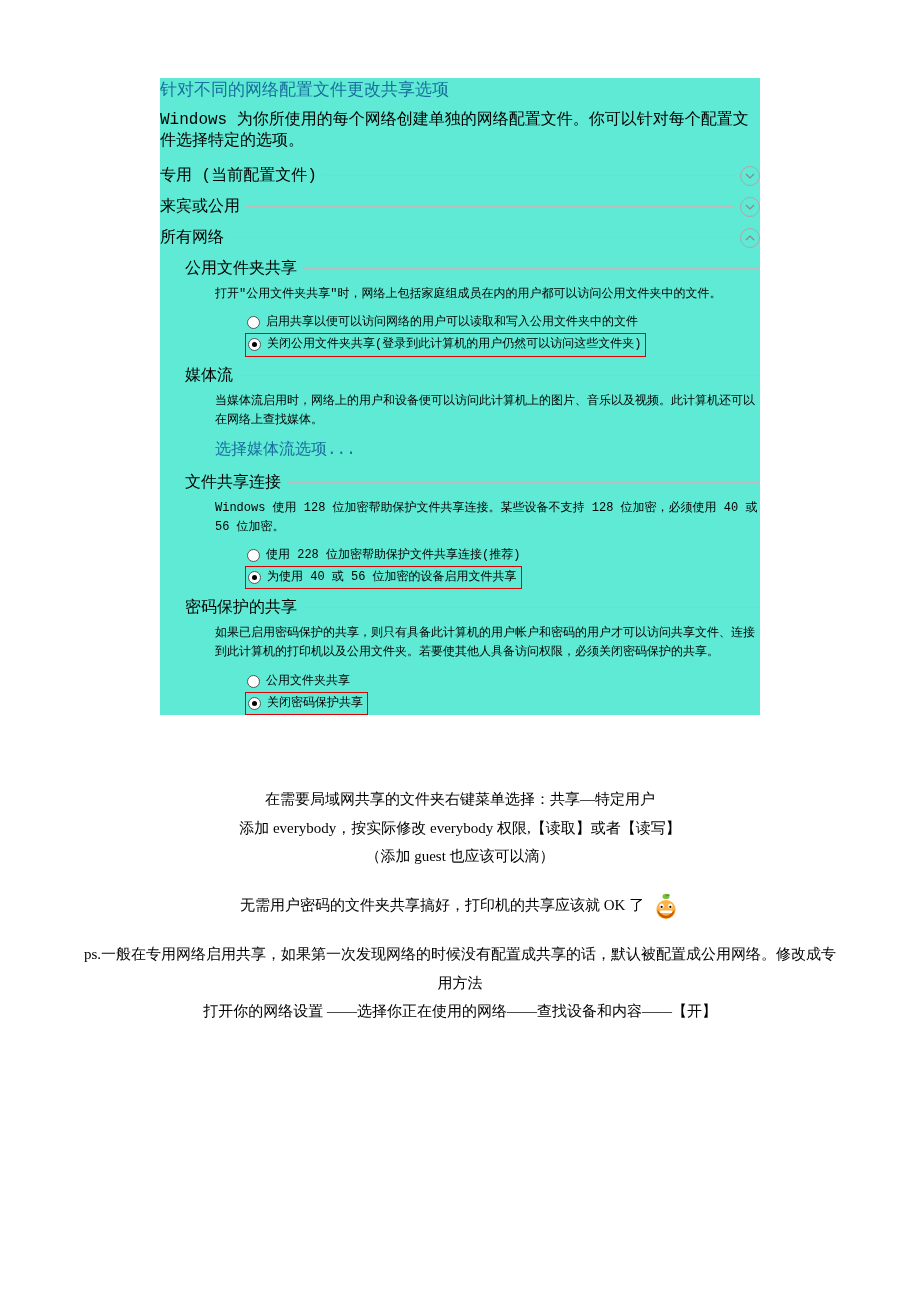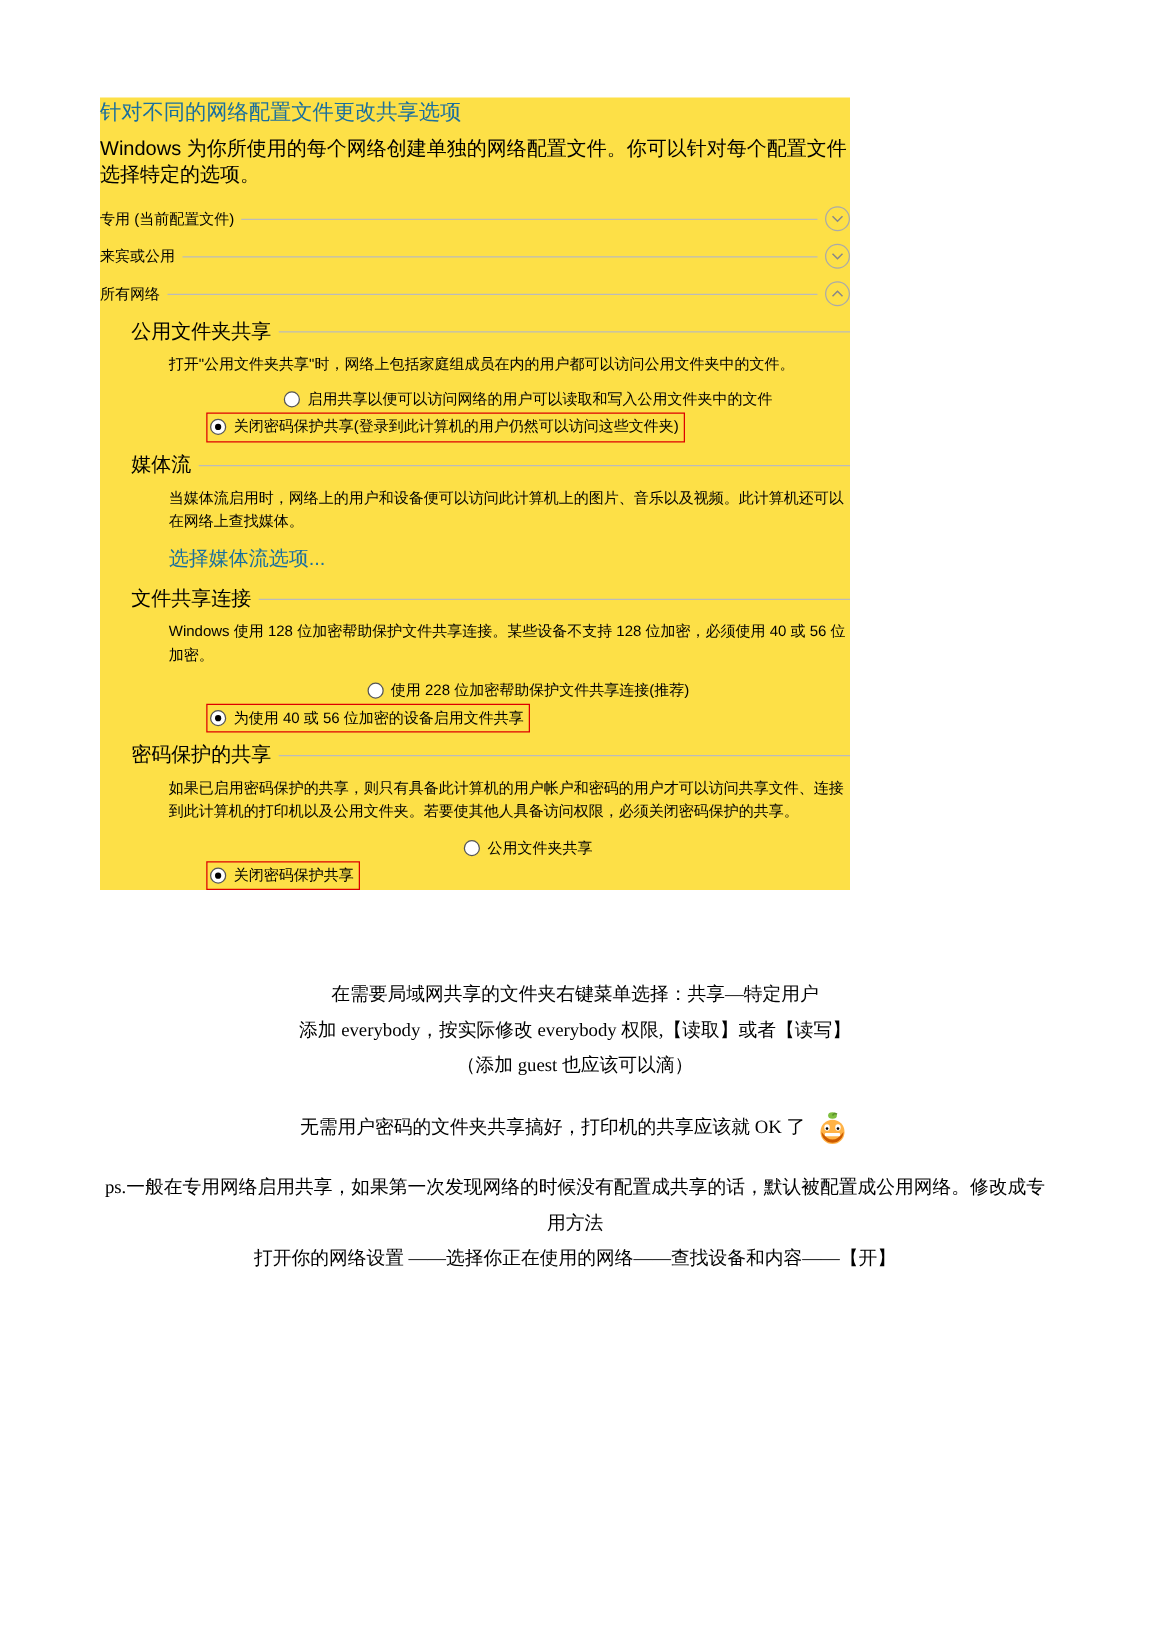--- a/index.html
+++ b/index.html
@@ -9,41 +9,43 @@
     background: #fff;
     color: #000;
     font-size: 13px;
   }
   .page {
     width: 920px;
     box-sizing: border-box;
     padding: 60px 80px 40px 80px;
   }
   .screenshot {
+    margin-left: 80px;
     width: 600px;
-    background: #fde047;
+    background: #5eead4;
+    font-family: Liberation Mono, monospace;
   }
   .win-title {
     color: #1a6f9e;
     font-size: 17px;
     margin: 18px 0 8px 0;
   }
   .win-desc {
     color: #000;
     font-size: 16px;
     margin-bottom: 14px;
   }
   .profile-row {
     display: flex;
     align-items: center;
     margin: 8px 0 10px 0;
   }
   .profile-label {
     color: #000;
-    font-size: 12px;
+    font-size: 16px;
     white-space: nowrap;
   }
   .profile-line {
     flex: 1;
     border-bottom: 1px solid #bbb;
     margin: 0 6px;
     height: 0;
   }
   .chevron {
     width: 18px;
@@ -87,21 +89,20 @@
     margin: 6px 0 8px 0;
   }
   .radios {
     margin-left: 30px;
     font-size: 12px;
   }
   .radio-row {
     display: flex;
     align-items: center;
     padding: 1px 2px;
-    justify-content: center;
   }
   .radio-circle {
     width: 11px;
     height: 11px;
     border: 1px solid #555;
     border-radius: 50%;
     display: inline-flex;
     align-items: center;
     justify-content: center;
     margin-right: 6px;
@@ -196,21 +197,21 @@
         <div class="radios">
           <div class="radio-row">
             <span class="radio-circle"></span>
             <span>启用共享以便可以访问网络的用户可以读取和写入公用文件夹中的文件</span>
           </div>
           <div class="redbox">
             <div class="radio-row">
               <span class="radio-circle">
                   <span class="radio-dot"></span>
                 </span>
-              <span>关闭密码保护共享(登录到此计算机的用户仍然可以访问这些文件夹)</span>
+              <span>关闭公用文件夹共享(登录到此计算机的用户仍然可以访问这些文件夹)</span>
             </div>
           </div>
         </div>
       </div>
     </div>
 
     <div class="section">
       <div class="sec-head">
         <span class="sec-title">媒体流</span>
         <span class="sec-line"></span>

